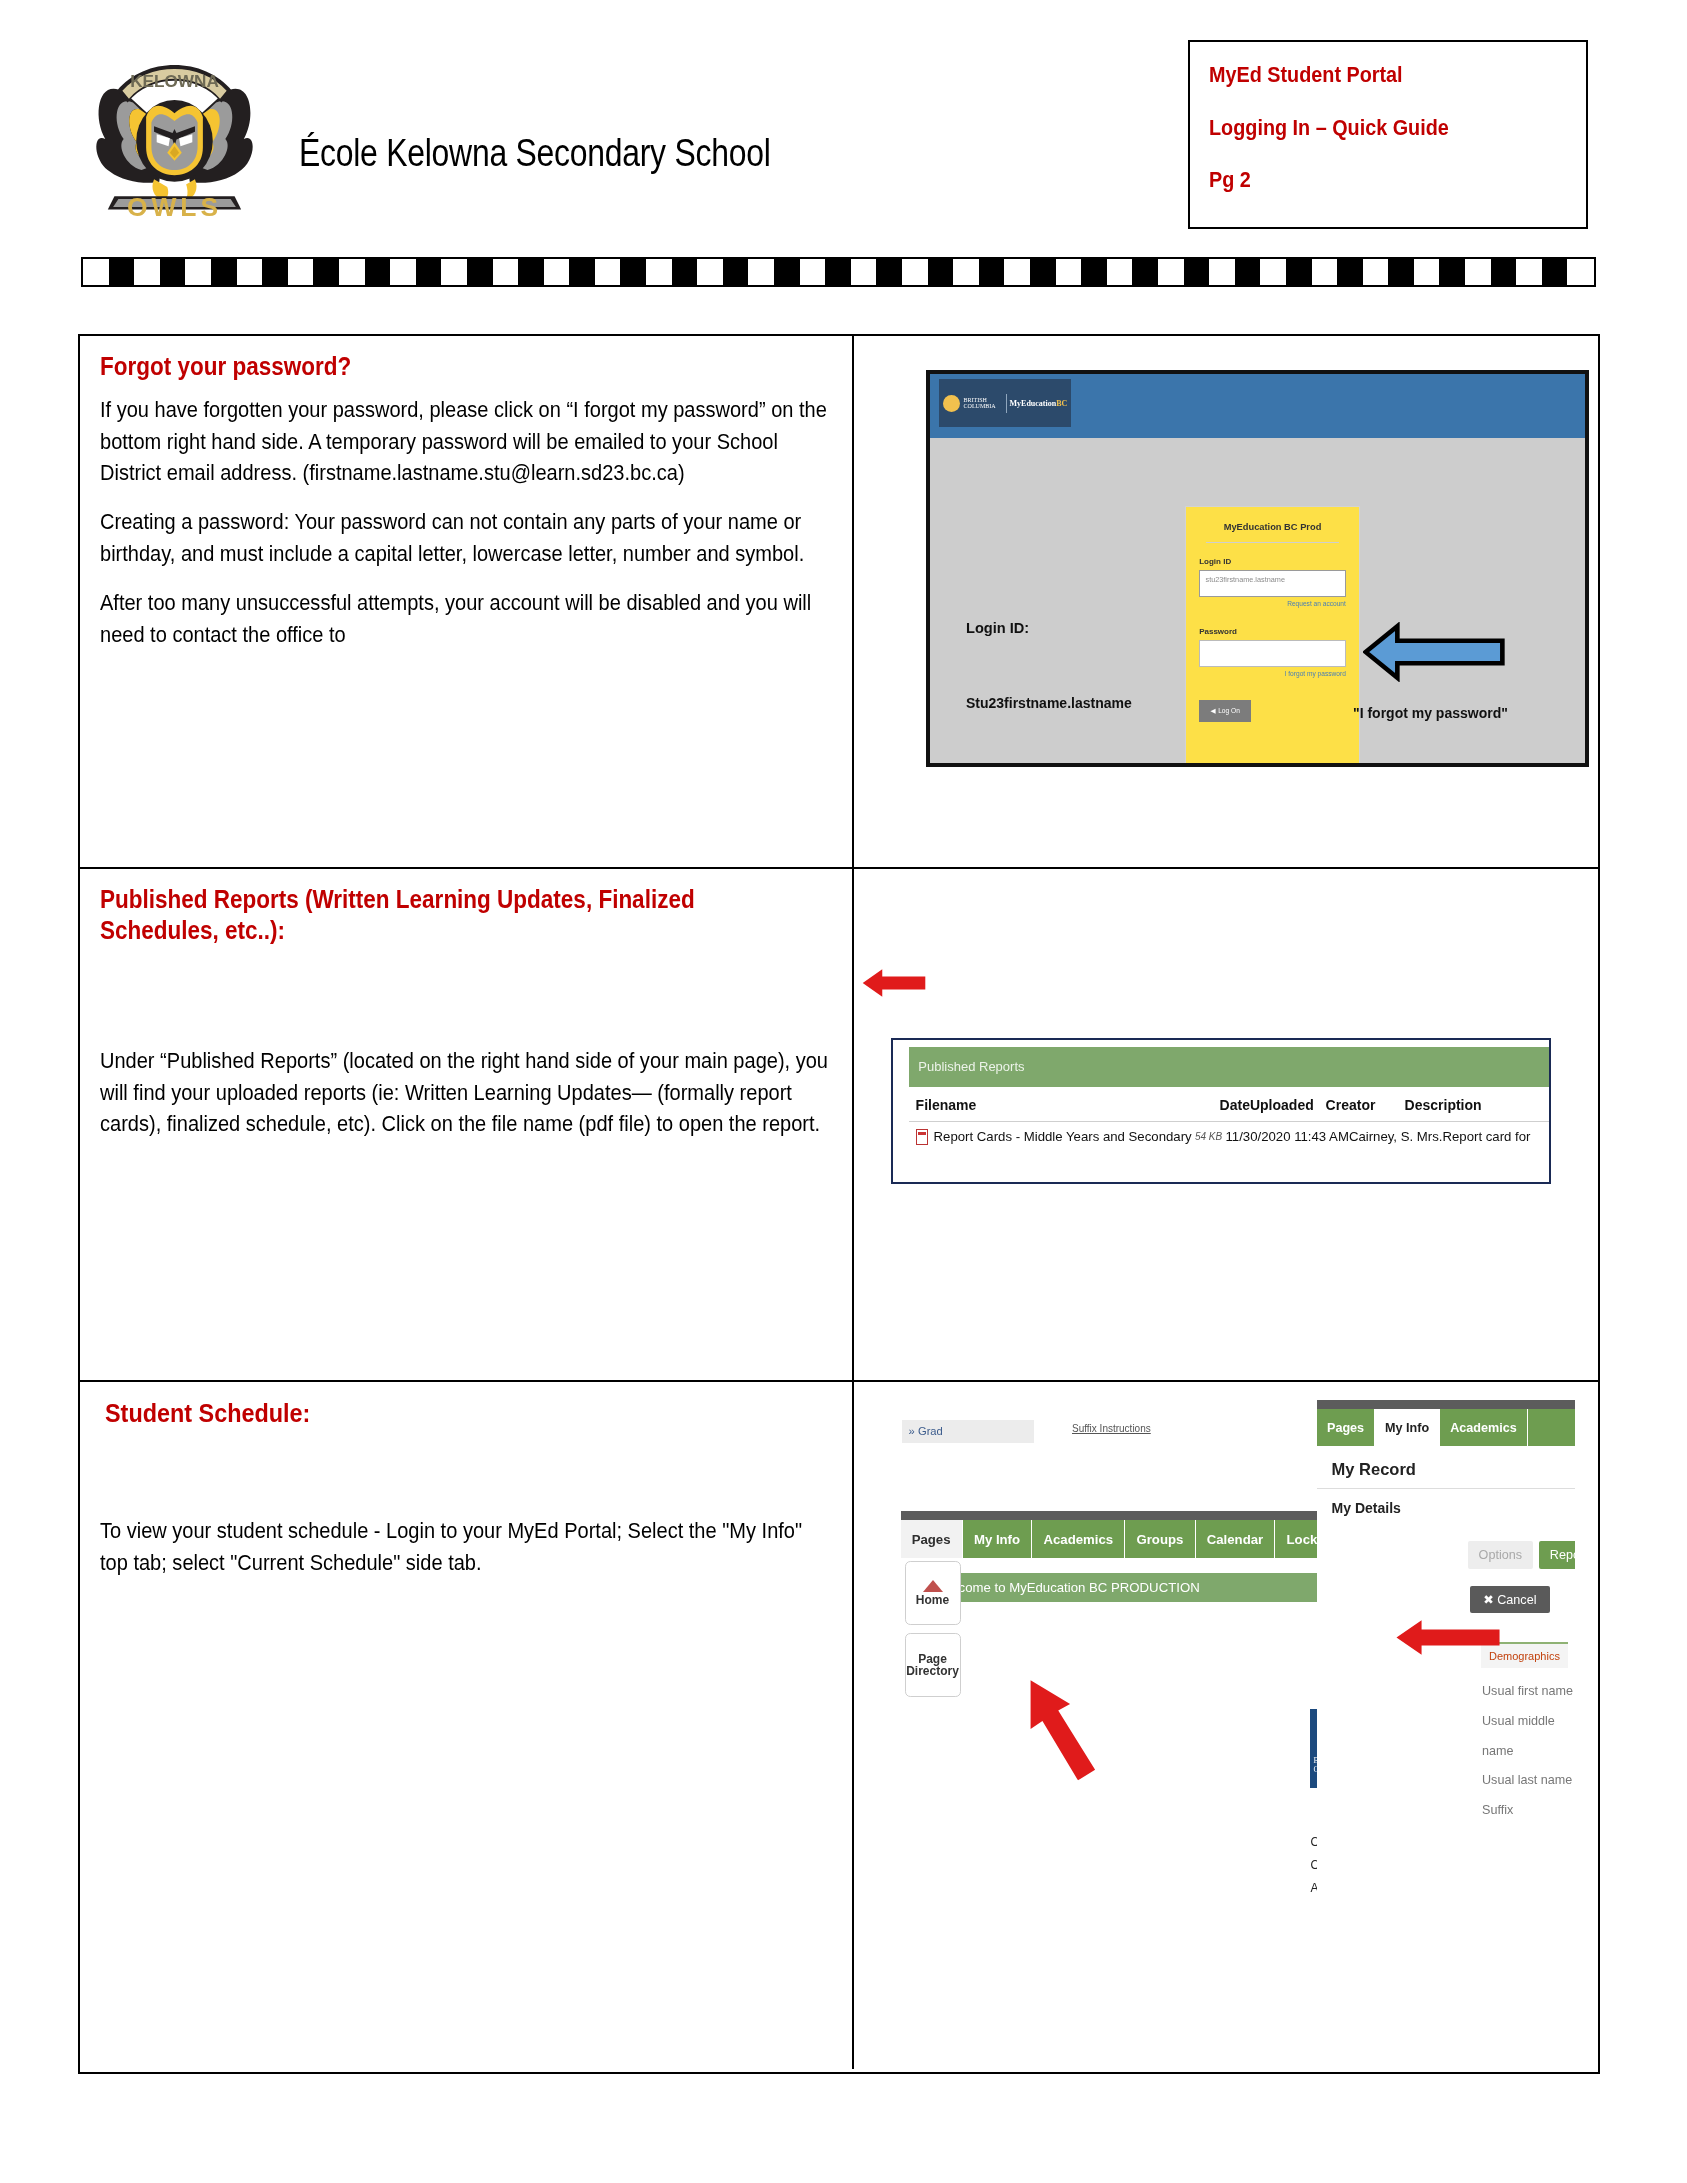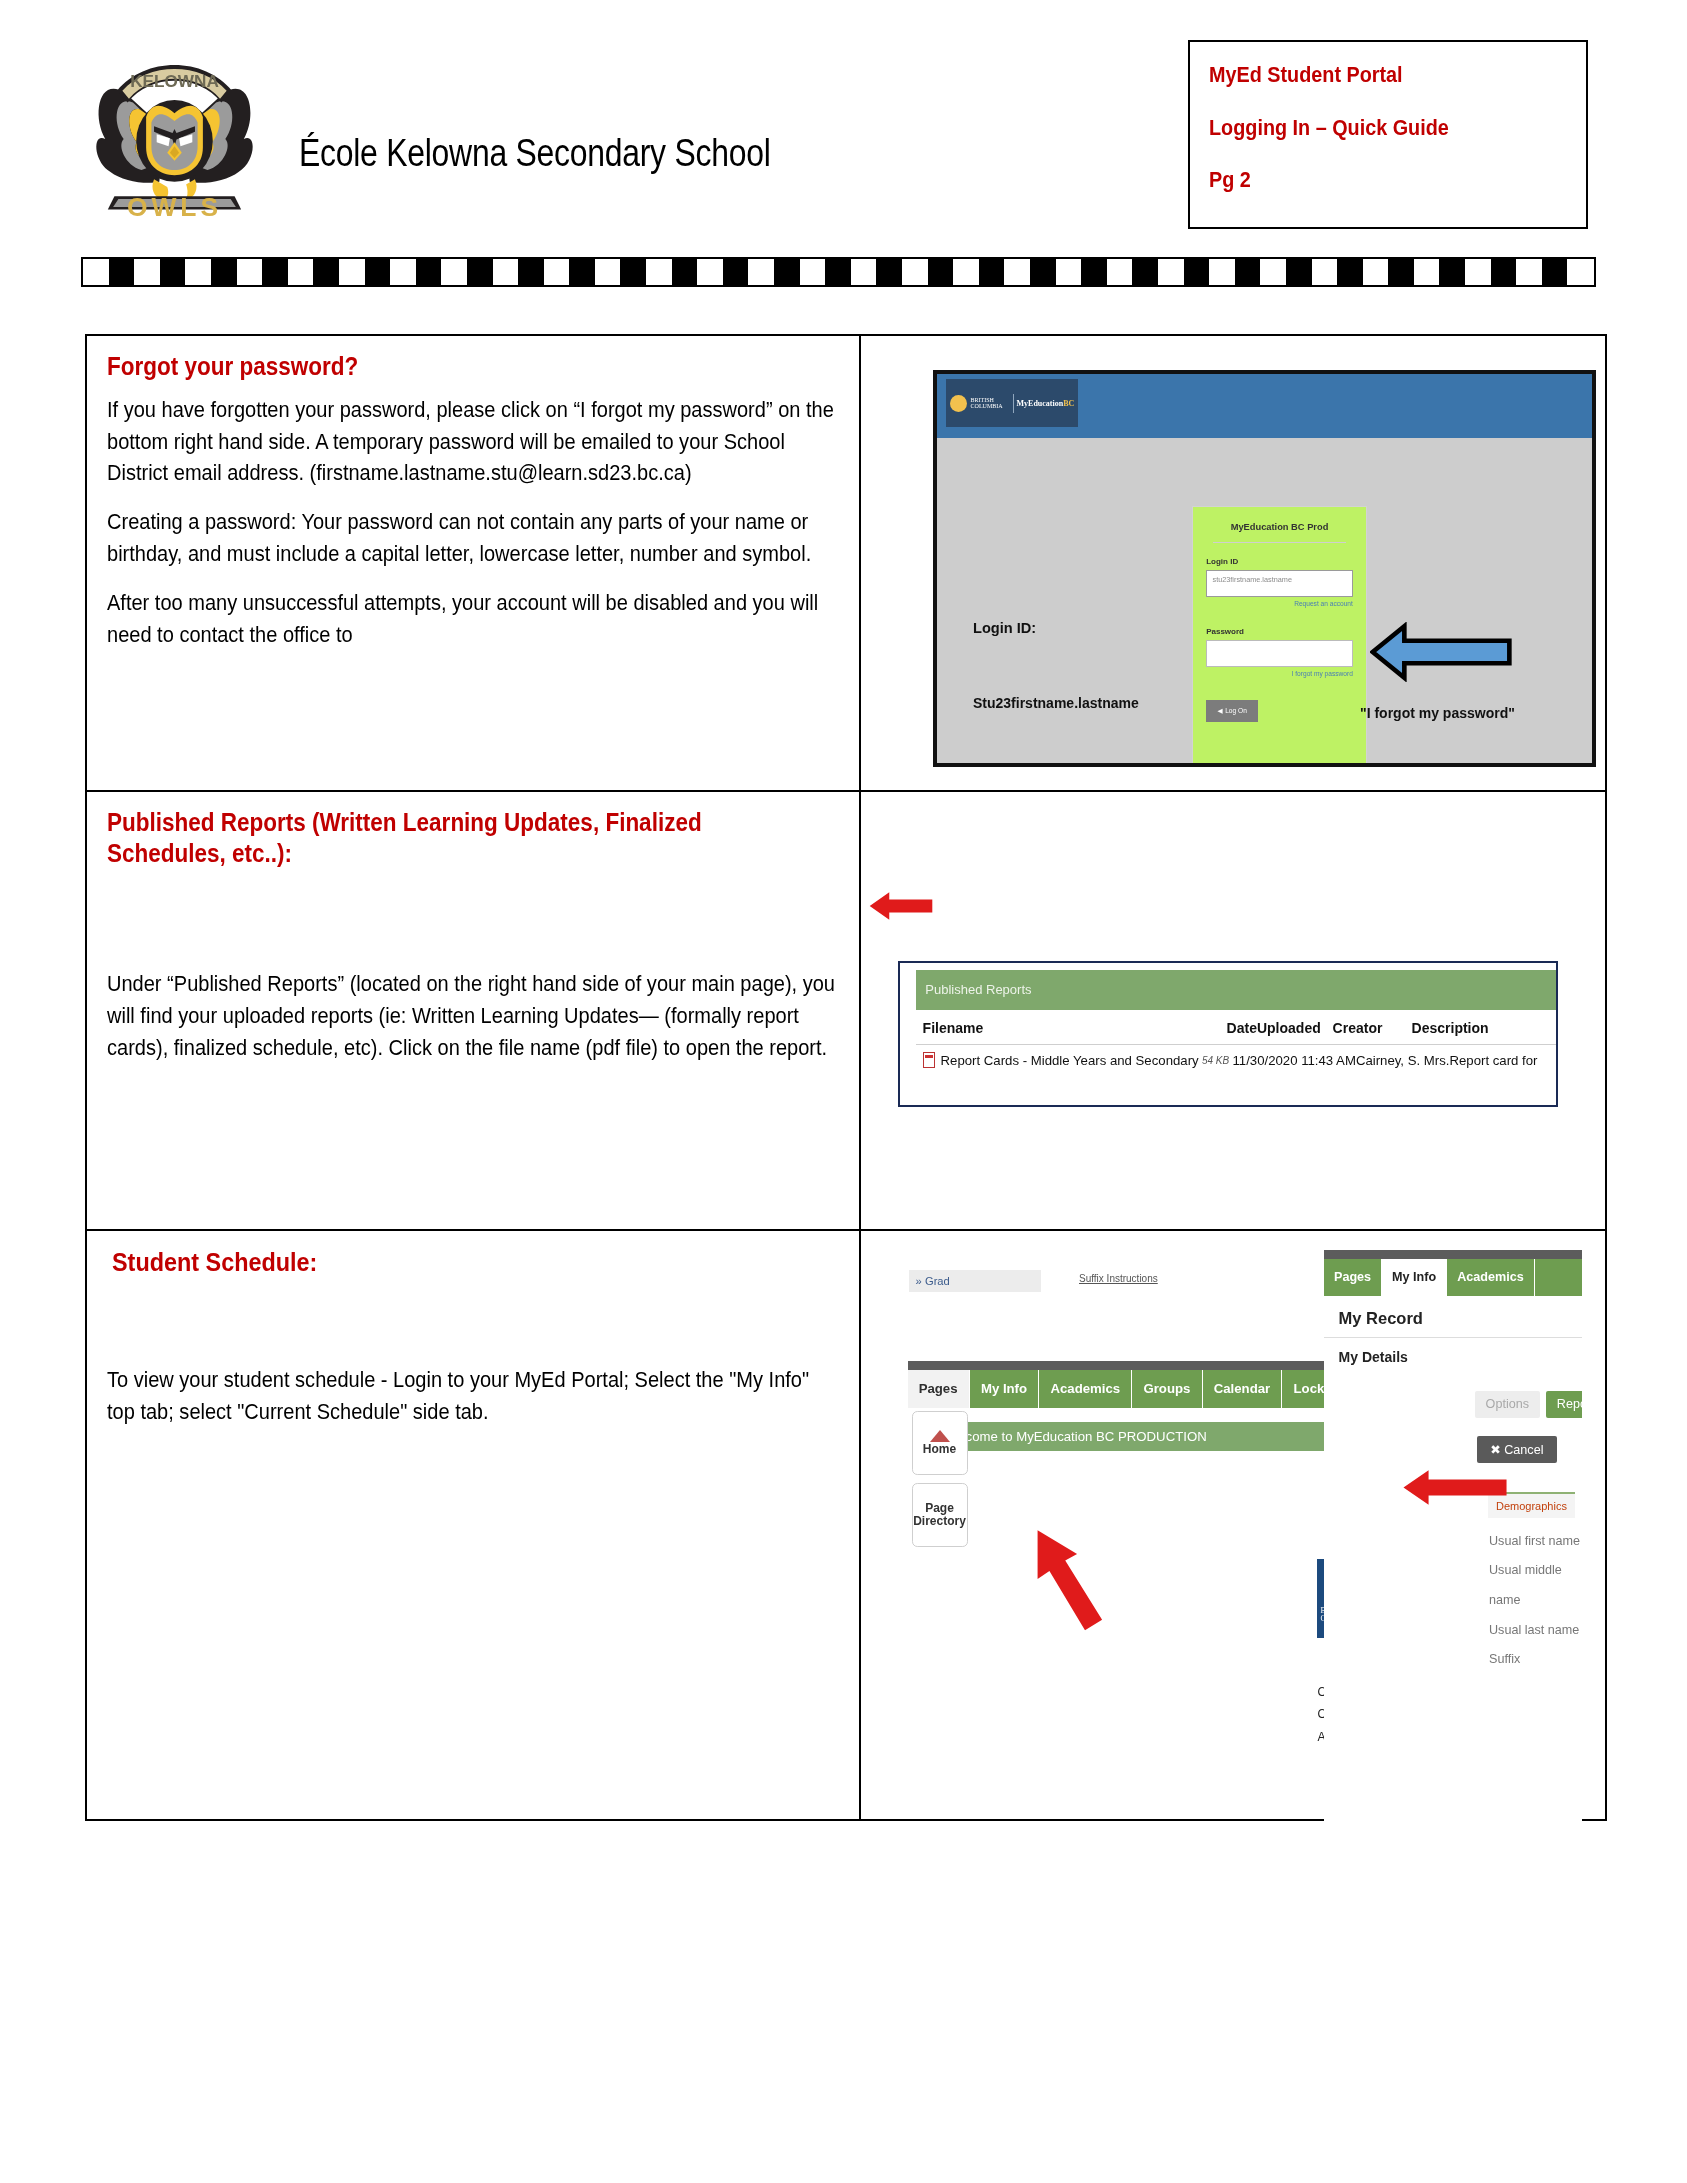--- a/index.html
+++ b/index.html
@@ -45,23 +45,23 @@
     position:absolute; left:81px; top:257px;
     width:1515px; height:30px;
     border:2px solid #000;
     display:flex;
   }
   .checker i { display:block; height:100%; flex:0 0 auto; }
 
   
   .tbl {
     position:absolute; left:78px; top:334px;
-    width:1522px; height:1487px;
+    width:1522px; height:1740px;
     border:2.6px solid #000;
-    display:flex; flex-direction:column;margin-left:7px;
+    display:flex; flex-direction:column;
   }
   .row { display:flex; width:100%; }
   .row.r1 { height:533px; border-bottom:2.6px solid #000; }
   .row.r2 { height:513px; border-bottom:2.6px solid #000; }
   .row.r3 { height:687px; }
 
   .cell-left  { width:774px; border-right:2px solid #000; position:relative; padding:14.6px 20px 0 20px; }
   .cell-right { flex:1; position:relative; }
 
   .sec-title {
@@ -95,21 +95,21 @@
     background:#2c4a6b; display:flex; align-items:center; gap:3.3px; padding:0 4px;
   }
   .s1-sun { width:17px; height:17px; border-radius:50%; background:#f2c14e; flex:0 0 auto; }
   .s1-bc { font-size:6px; color:#fff; line-height:1.05; font-family:"Liberation Serif", serif; }
   .s1-div { width:0.7px; height:18.5px; background:#8fa6bd; }
   .s1-myed { font-size:8px; color:#fff; font-weight:bold; font-family:"Liberation Serif", serif; }
   .s1-myed b { color:#f2c14e; }
 
   .s1-card {
     position:absolute; left:255px; top:132px; width:175px; height:463px;
-    background:#bef264; border:0.7px solid #d3d3d3;
+    background:#fde047; border:0.7px solid #d3d3d3;
     padding:14.6px 13.2px;
   }
   .s1-card-h { text-align:center; font-size:9.3px; font-weight:bold; color:#333; margin-bottom:10.6px;
                font-family:"Liberation Sans", sans-serif; }
   .s1-rule { height:0.7px; background:#cfcfcf; margin:0 6.6px 14.6px 6.6px; }
   .s1-lbl { font-size:8px; font-weight:bold; color:#333; margin-bottom:4px; }
   .s1-input { height:26.5px; background:#fff; border:1.3px solid #9a9a9a; padding:4px 5.3px;
               font-size:7.3px; color:#8c8c8c; }
   .s1-input.pw { border:0.7px solid #bbb; }
   .s1-link { font-size:6.6px; color:#4a7fb5; text-align:right; margin-top:3.3px; }

